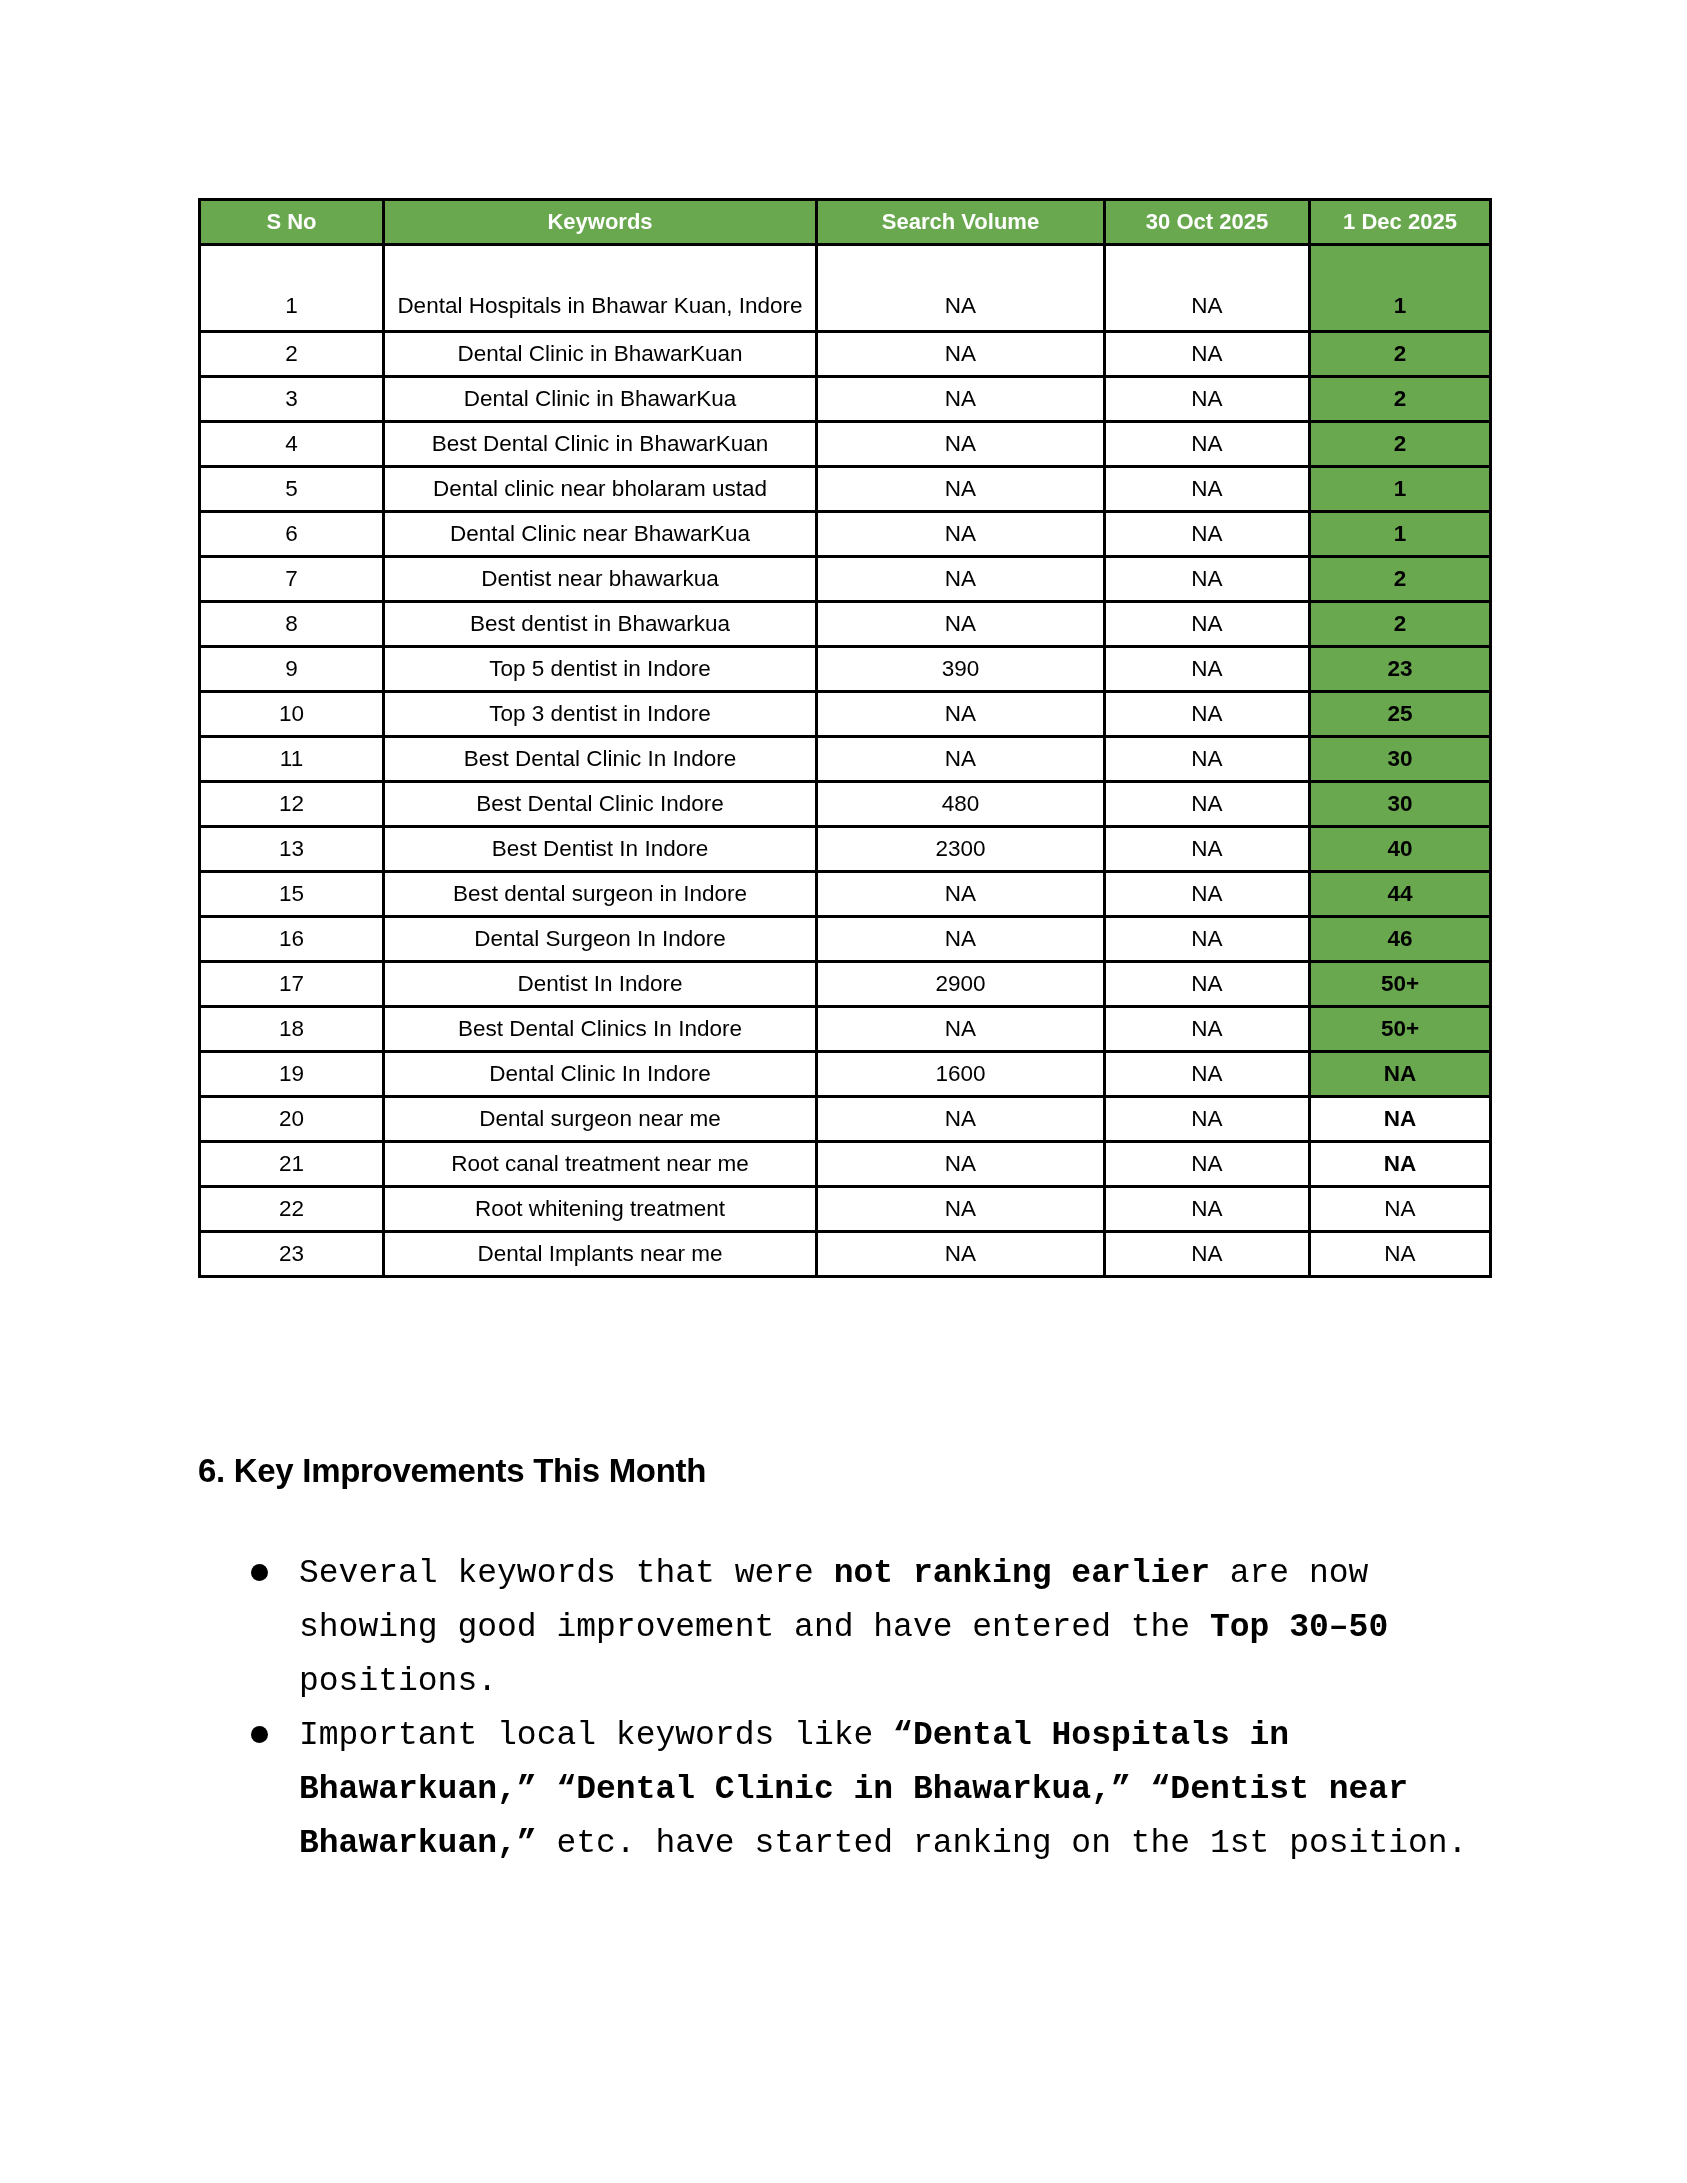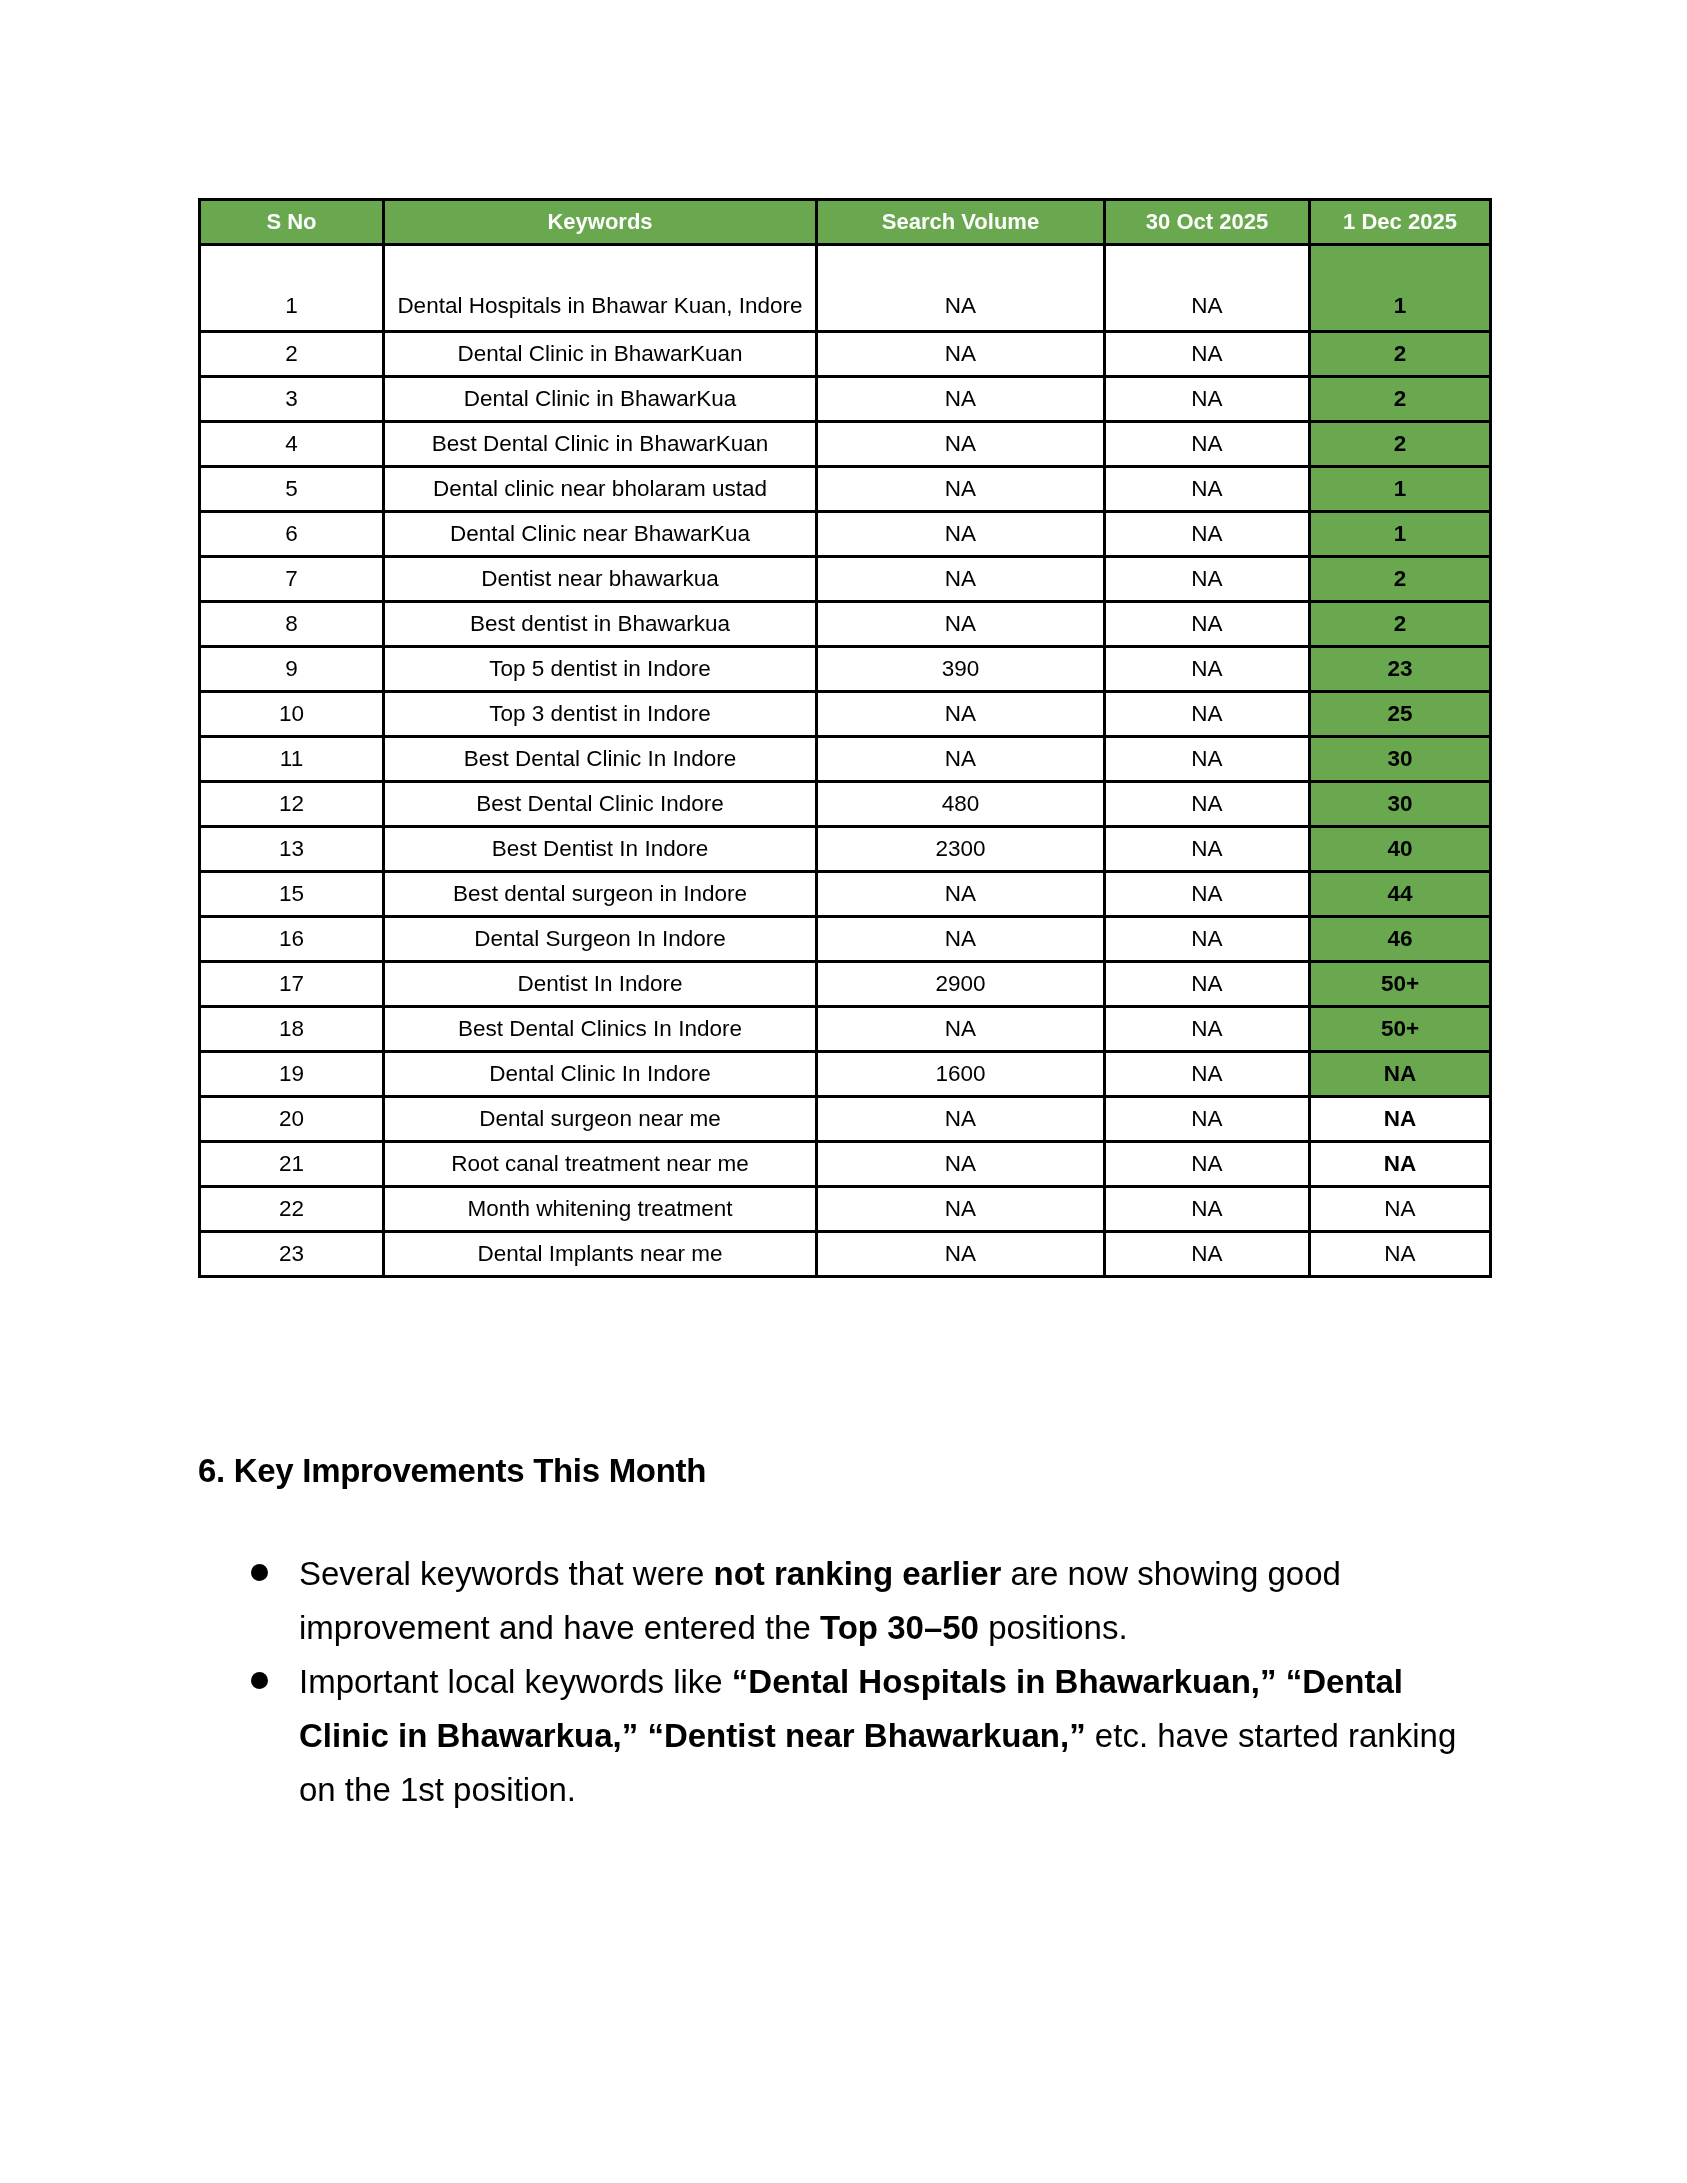--- a/index.html
+++ b/index.html
@@ -42,21 +42,21 @@
   table.rank td.bold { font-weight: bold; }
 
   h2.section {
     position: absolute; left: 198px; top: 1454px; margin: 0;
     font-size: 33px; font-weight: bold; line-height: 1;
     letter-spacing: -0.3px;
   }
   ul.bullets {
     position: absolute; left: 238px; top: 1547px; width: 1257px;
     margin: 0; padding: 0; list-style: none;
-    font-size: 33px; line-height: 54px;
+    font-size: 33px; line-height: 54px; font-family: Liberation Mono, monospace;
   }
   ul.bullets li { position: relative; padding-left: 61px; }
   ul.bullets li .dot {
     position: absolute; left: 13.2px; top: 17px;
     width: 17px; height: 17px; border-radius: 50%; background: #000;
   }
   ul.bullets b { font-weight: bold; }
 </style>
 </head>
 <body>
@@ -216,21 +216,21 @@
         </tr>
         <tr>
           <td class="center">21</td>
           <td class="kw">Root canal treatment near me</td>
           <td class="center">NA</td>
           <td class="center">NA</td>
           <td class="center bold">NA</td>
         </tr>
         <tr>
           <td class="center">22</td>
-          <td class="kw">Month whitening treatment</td>
+          <td class="kw">Root whitening treatment</td>
           <td class="center">NA</td>
           <td class="center">NA</td>
           <td class="center">NA</td>
         </tr>
         <tr>
           <td class="center">23</td>
           <td class="kw">Dental Implants near me</td>
           <td class="center">NA</td>
           <td class="center">NA</td>
           <td class="center">NA</td>

